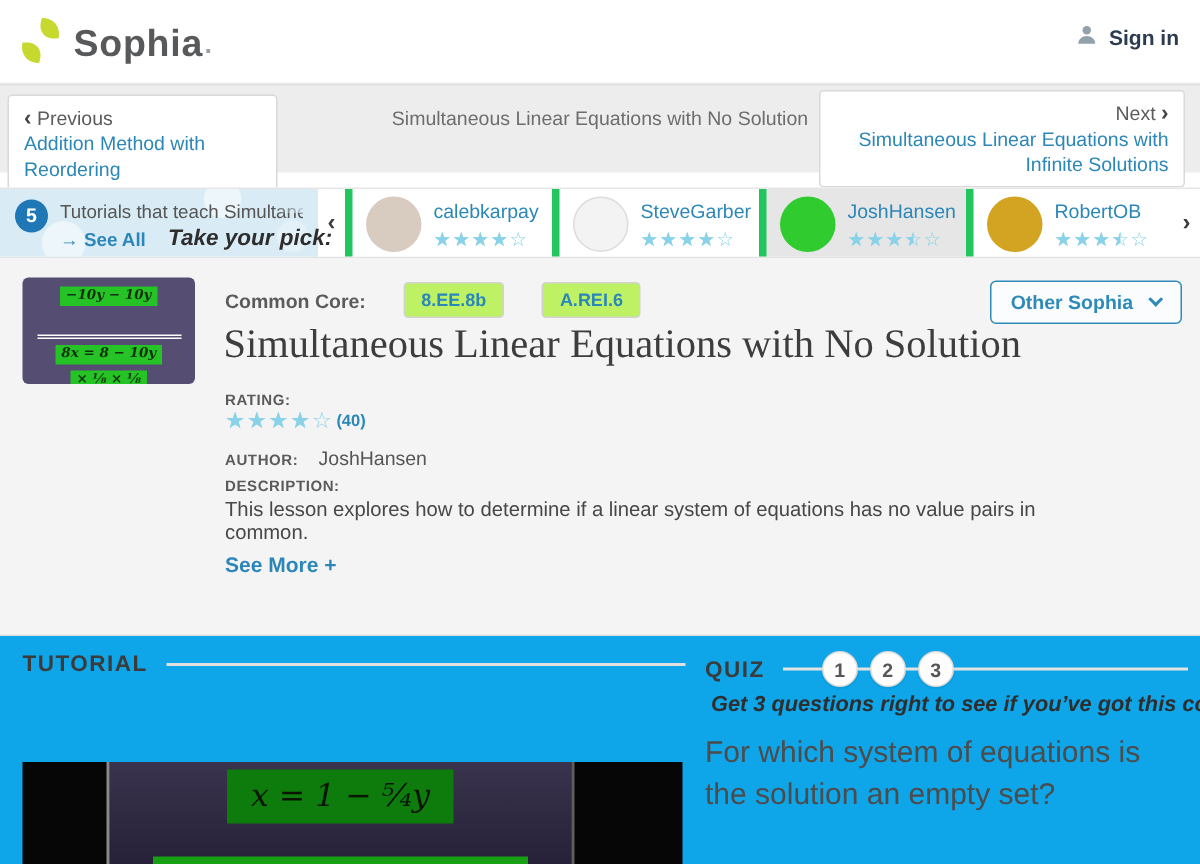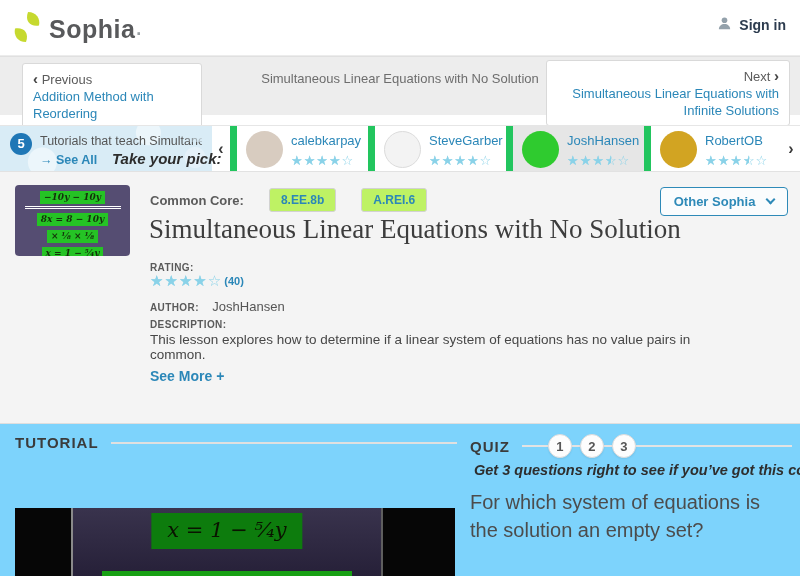--- a/index.html
+++ b/index.html
@@ -16,21 +16,21 @@
   .signin { position:absolute; right:14px; top:16px; display:flex; align-items:center; gap:7px;
             font-size:14px; font-weight:bold; color:#2c3b4e; cursor:pointer; }
 
   
   .navbar { position:absolute; left:0; top:56px; width:800px; height:59px; background:#ededed;
             border-top:1px solid #e0e0e0; }
   .nav-center { position:absolute; left:0; top:14px; width:100%; text-align:center;
                 font-size:13px; color:#6d6d6d; }
   .nav-card { position:absolute; background:#fff; border:1px solid #d9d9d9; border-radius:3px;
               padding:6px 10px; font-size:13px; line-height:17px; cursor:pointer; }
-  .nav-prev { left:22px; top:6px; width:180px; }
+  .nav-prev { left:5px; top:6px; width:180px; }
   .nav-next { right:10px; top:3px; width:244px; text-align:right; }
   .nav-label { color:#5b5b5b; }
   .nav-arrow { color:#444; font-weight:bold; font-size:15px; }
   .nav-link { color:#2b87b8; }
 
   
   .carousel { position:absolute; left:0; top:125px; width:800px; height:47px; background:#fff;
               border-top:1px solid #e6e6e6; border-bottom:1px solid #e2e2e2; display:flex; }
   .promo { position:relative; width:212px; height:100%; flex:0 0 212px;
            background:#d9ecf6;
@@ -43,38 +43,38 @@
   .promo-title { position:absolute; left:40px; top:8px; width:162px; font-size:12.5px; color:#555;
                  white-space:nowrap; overflow:hidden; }
   .promo-fade { position:absolute; right:0; top:0; width:30px; height:16px;
                 background:linear-gradient(90deg, rgba(217,236,246,0), #d9ecf6 85%); }
   .see-all { position:absolute; left:40px; top:27px; font-size:12.5px; font-weight:bold;
              color:#2b87b8; cursor:pointer; }
   .tagline { position:absolute; left:112px; top:24px; font-size:15px; font-weight:600;
              font-style:italic; color:#2d2d2d; white-space:nowrap; }
   .car-arrow { flex:0 0 18px; display:flex; align-items:center; justify-content:center;
                font-size:16px; font-weight:bold; color:#3a3a3a; cursor:pointer; background:#fff; }
-  .car-card { position:relative; flex:1 1 0; border-left:7px solid #22c55e; background:#fff; cursor:pointer;padding-left:27px; }
+  .car-card { position:relative; flex:1 1 0; border-left:5px solid #22c55e; background:#fff; cursor:pointer;padding-left:27px; }
   .avatar { position:absolute; left:9px; top:5px; width:37px; height:37px; border-radius:50%; }
   .card-name { position:absolute; left:54px; top:7px; font-size:13px; color:#2b87b8; }
   .card-stars { position:absolute; left:54px; top:25px; }
 
   .stars { position:relative; display:inline-block; font-size:13px; line-height:1;
            color:#8ad2e8; letter-spacing:1px; white-space:nowrap; }
   .stars .fill { position:absolute; left:0; top:0; overflow:hidden; white-space:nowrap; color:#8ad2e8; }
 
   
   .main { position:absolute; left:0; top:172px; width:800px; height:252px; background:#f4f4f4;
           border-bottom:1px solid #dedede; }
   .thumb { position:absolute; left:15px; top:13px; width:115px; height:71px; background:#554d72;
            border-radius:4px; text-align:center; padding-top:3px; cursor:pointer; overflow:hidden; }
   .trow { line-height:13px; }
   .trow span { display:inline-block; background:#25c325; color:#14300a; font-size:9px; font-weight:bold;
                font-style:italic; font-family:"DejaVu Serif", serif; padding:0 4px; margin:1px 0; }
-  .trow-sum { width:96px; margin:0 auto 1px auto; border-bottom:3px double #fff; padding-bottom:1px; }
+  .trow-sum { width:96px; margin:0 auto 1px auto; border-bottom:3px double #fff; padding-bottom:18px; }
   .cc-row { position:absolute; left:150px; top:16px; display:flex; align-items:center; gap:25px; }
   .cc-label { font-size:13px; font-weight:bold; color:#5b5b5b; }
   .cc-badge { background:#bef264; border:1px solid #d2d2d2; border-radius:3px; padding:4px 11px;
               font-size:12px; font-weight:bold; color:#2b87b8; cursor:pointer; }
   .other-actions { position:absolute; right:12px; top:15px; padding:6px 13px; background:#fafcfd;
                    border:1px solid #2e8ab8; border-radius:4px; color:#2e8ab8; font-size:13px;
                    font-weight:bold; cursor:pointer; }
   .chev-down { display:inline-block; width:7px; height:7px; border-right:2px solid #2e8ab8;
                border-bottom:2px solid #2e8ab8; transform:rotate(45deg); margin-left:8px;
                vertical-align:3px; }
@@ -86,21 +86,21 @@
   .rating-row .stars { font-size:15px; }
   .rating-count { font-size:11px; font-weight:bold; color:#2b87b8; margin-left:2px; cursor:pointer; }
   .author-row { position:absolute; left:150px; top:125px; }
   .author-name { font-size:13px; color:#555; margin-left:9px; font-weight:normal; }
   .desc-label { position:absolute; left:150px; top:147px; }
   .desc-text { position:absolute; left:150px; top:160px; width:545px; font-size:13.5px; color:#474747; }
   .see-more { position:absolute; left:150px; top:196px; font-size:14px; font-weight:bold;
               color:#2b87b8; cursor:pointer; }
 
   
-  .bottom { position:absolute; left:0; top:424px; width:800px; height:152px; background:#7dd3fc;padding-left:37px; }
+  .bottom { position:absolute; left:0; top:424px; width:800px; height:152px; background:#0ea5e9;padding-left:37px; }
   .sec-heading { font-size:15px; font-weight:bold; color:#3b3b3b; letter-spacing:1px; white-space:nowrap; }
   .tut-row { position:absolute; left:15px; top:10px; width:442px; display:flex; align-items:center; }
   .hline { flex:1; height:2px; background:#e0e0e0; margin-left:12px; }
   .quiz-row { position:absolute; left:470px; top:10px; width:322px; display:flex; align-items:center; }
   .quiz-track { position:relative; flex:1; height:24px; margin-left:12px; }
   .qline { position:absolute; left:0; right:0; top:11px; height:2px; background:#e3e3e3; }
   .qcircle { position:absolute; top:0; width:24px; height:24px; border-radius:50%; background:#fdfdfd;
              border:1px solid #dcdcdc; box-shadow:0 1px 2px rgba(0,0,0,0.08); text-align:center;
              line-height:23px; font-size:13px; font-weight:bold; color:#565656; cursor:pointer; }
   .q1 { left:26px; } .q2 { left:58px; } .q3 { left:90px; }

